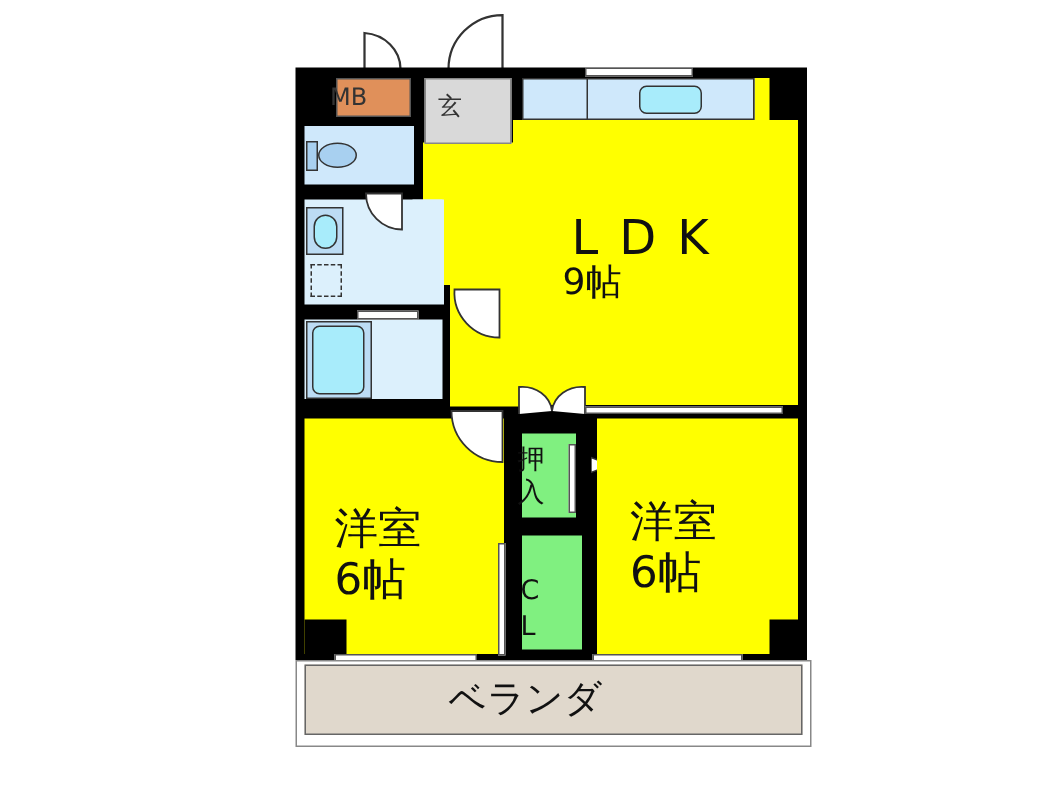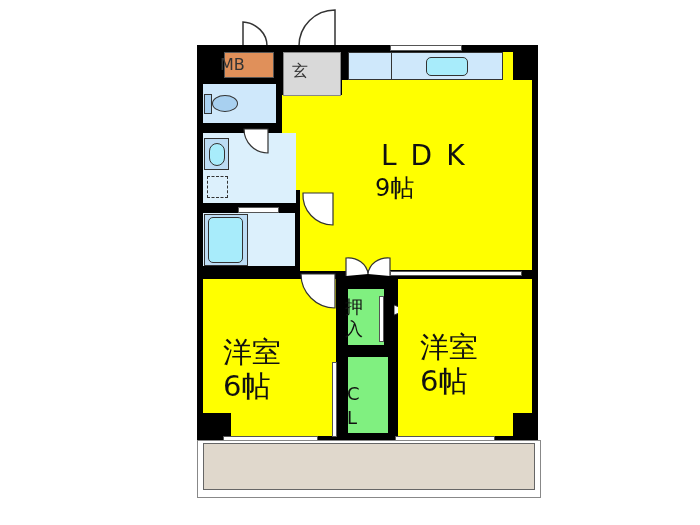--- a/index.html
+++ b/index.html
@@ -105,18 +105,19 @@
   <div class="abs yellow" style="left:378px;top:279px;width:134px;height:157px;"></div>
   <div class="abs" style="left:493px;top:413px;width:19px;height:23px;background:#000;"></div>
   <span class="label" style="left:410px;top:333px;font-size:29px;">洋室</span>
   <span class="label" style="left:410px;top:367px;font-size:29px;">6帖</span>
 
   <div class="window" style="left:380px;top:271px;width:132px;height:5px;"></div>
 
   <div class="window" style="left:213px;top:436px;width:95px;height:5px;"></div>
   <div class="window" style="left:385px;top:436px;width:100px;height:5px;"></div>
 
-  <span class="label" style="left:371px;top:142px;font-size:28px;letter-spacing:14px;">LDK</span>
+  <span class="label" style="left:371px;top:142px;font-size:32px;letter-spacing:14px;">LDK</span>
   <span class="label" style="left:365px;top:176px;font-size:24px;">9帖</span>
 
   <div class="abs" style="left:177px;top:440px;width:344px;height:58px;background:#fff;border:1px solid #888;"></div>
   <div class="abs" style="left:183px;top:443px;width:332px;height:47px;background:#e0d8cc;border:1px solid #666;"></div>
+  <span class="label" style="left:289px;top:453px;font-size:25px;">ベランダ</span>
 </div>
 
 </body></html>

